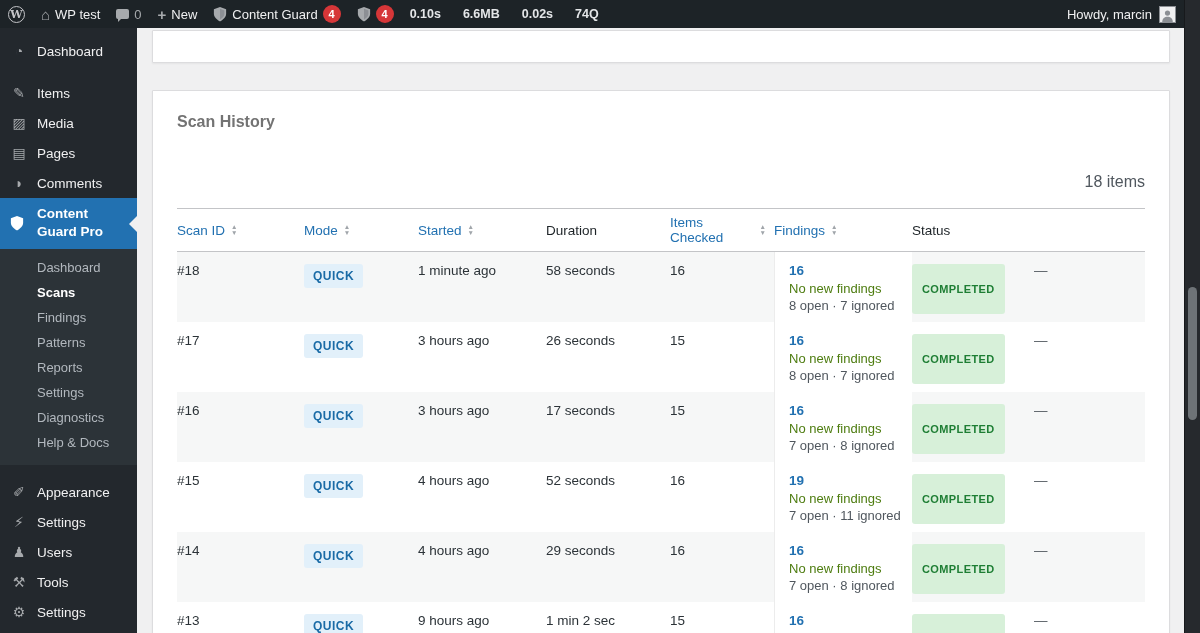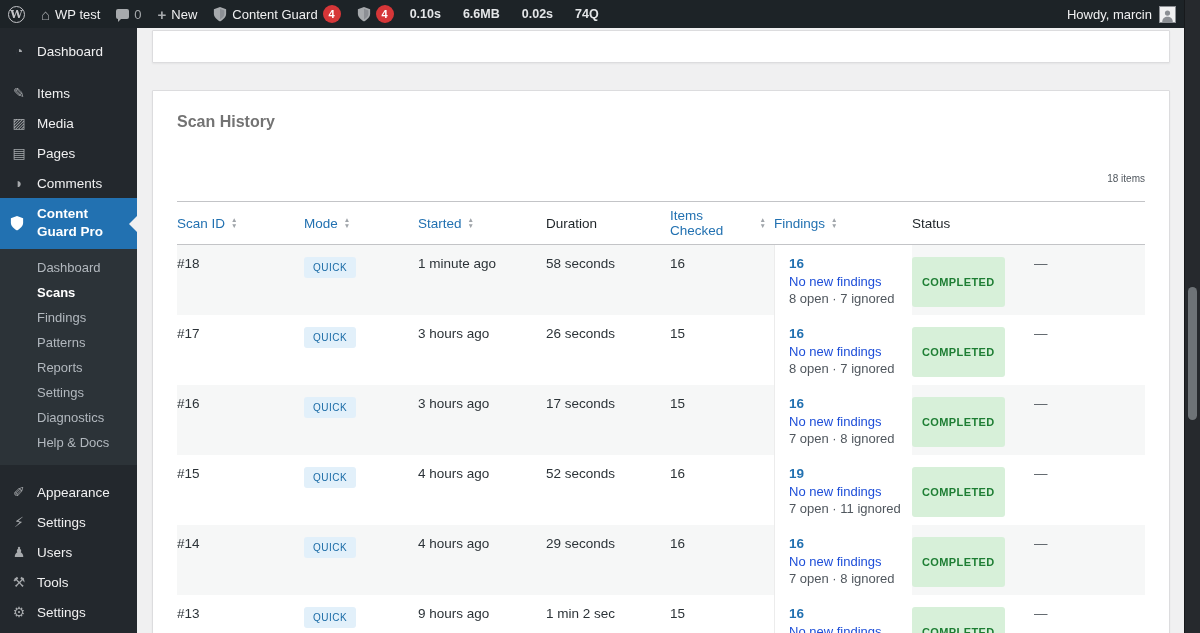--- a/index.html
+++ b/index.html
@@ -57,39 +57,39 @@
   #submenu { background:#2c3338; padding:6px 0 10px; }
   .submenu-item { padding:5px 0 5px 37px; color:#b2b8be; font-size:13px; cursor:pointer; }
   .submenu-item.current { color:#fff; font-weight:700; }
 
   
   #content { position:absolute; left:137px; top:28px; width:1047px; padding:2px 14px 0 15px; }
   .card { background:#fff; border:1px solid #dcdcde; box-shadow:0 1px 2px rgba(0,0,0,.05); border-radius:1px; }
   .card-partial { height:33px; margin-bottom:27px; }
   .card-main { padding:20px 24px 0; min-height:560px; }
   .card-title { font-size:16px; font-weight:700; color:#737373; margin:2px 0 42px; }
-  .items-count { text-align:right; color:#50575e; font-size:10px; margin-bottom:17px; }
+  .items-count { text-align:right; color:#50575e; font-size:16px; margin-bottom:17px; }
 
   .grid-row { display:grid; grid-template-columns:127px 114px 128px 124px 104px 138px 122px 1fr; }
   .thead { border-top:1px solid #c3c4c7; border-bottom:1px solid #c3c4c7; }
   .th { display:flex; align-items:center; padding:6px 8px 6px 0; font-size:13.5px; color:#1d2327; }
   .th.sortable { color:#2271b1; cursor:pointer; }
   .sort-stack { display:inline-flex; flex-direction:column; margin-left:6px; color:#a0a5aa; font-size:6.5px; line-height:6px; }
   .th.col-findings, .td.col-findings { padding-left:14px; border-left:1px solid #ececec; }
 
   .trow { min-height:65px; }
   .trow:nth-child(odd) { background:#f6f7f7; }
   .td { padding:11px 8px 8px 0; font-size:13.5px; color:#2c3338; }
   .td.col-findings { background:#fff; }
   .findings-count { color:#2271b1; font-weight:600; cursor:pointer; display:block; margin-bottom:3px; }
-  .findings-sub { display:block; color:#1d4ed8; font-size:13px; line-height:16.5px; }
+  .findings-sub { display:block; color:#4d7c0f; font-size:13px; line-height:16.5px; }
   .findings-sub2 { color:#50575e; }
   .badge-mode {
     display:inline-block; margin-top:1px; background:#e2f0fa; color:#1a6ba6;
-    font-size:10px; font-weight:400; letter-spacing:.5px;
+    font-size:12px; font-weight:700; letter-spacing:.5px;
     padding:5px 9px; border-radius:3px;
   }
   .badge-status {
     display:inline-block; margin-top:1px; background:#d7f0d9; color:#1e7e34;
     font-size:11px; font-weight:700; letter-spacing:.4px;
     padding:19px 10px; border-radius:3px;
   }
   .perf-dash { color:#50575e; }
 
   

